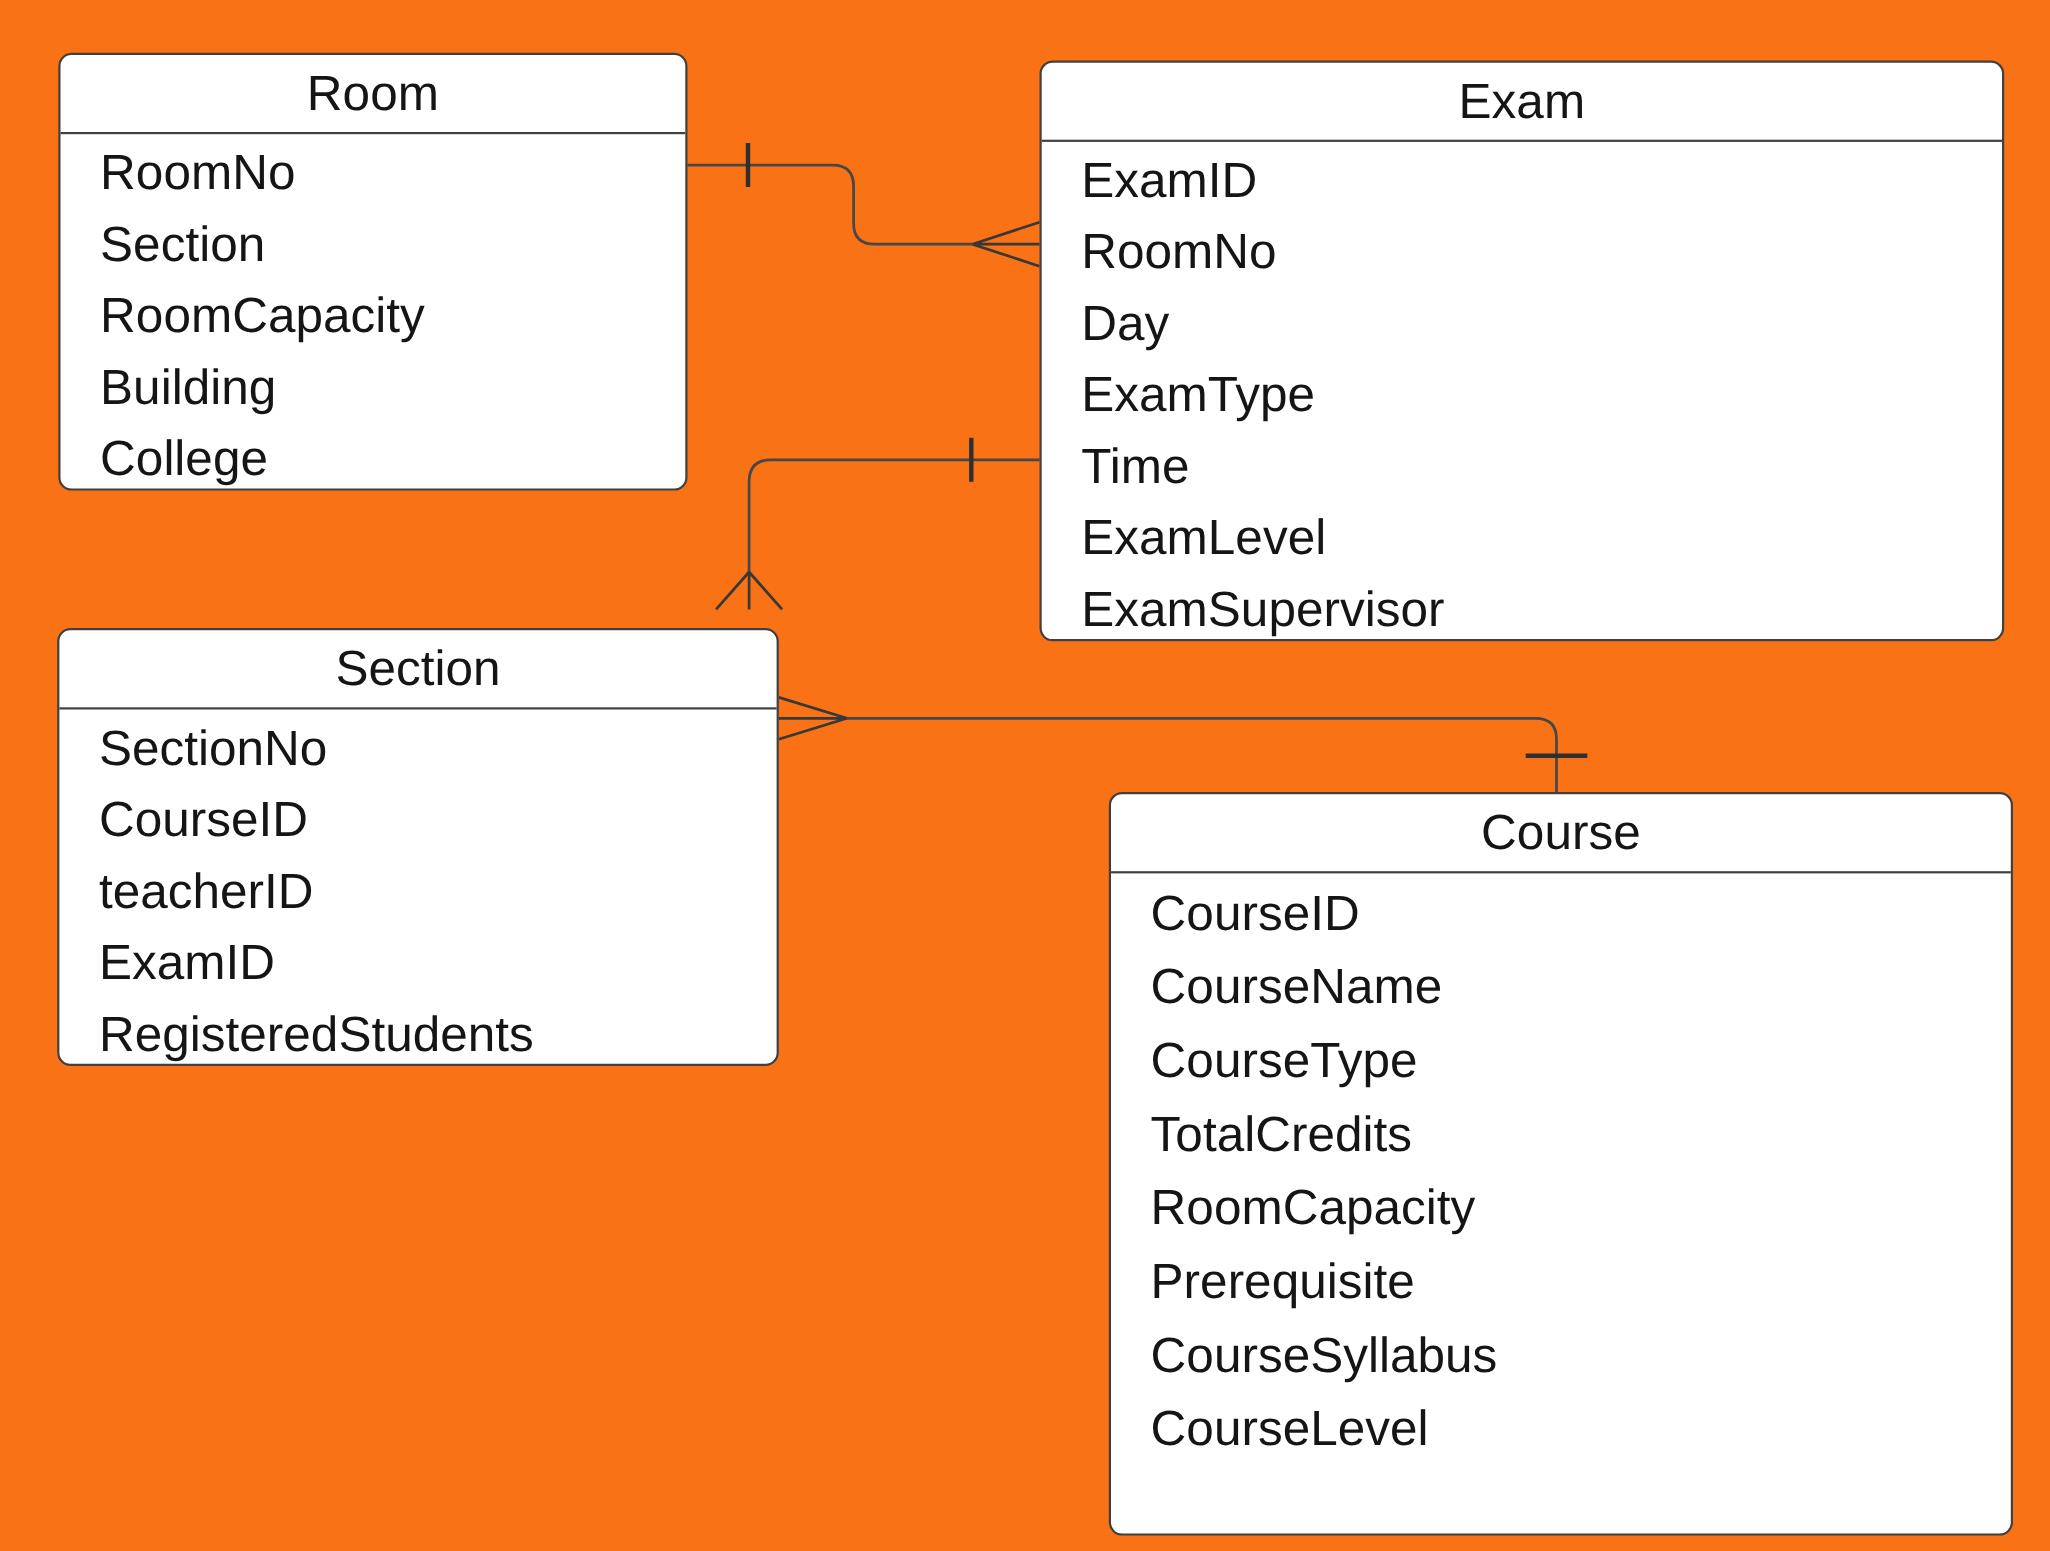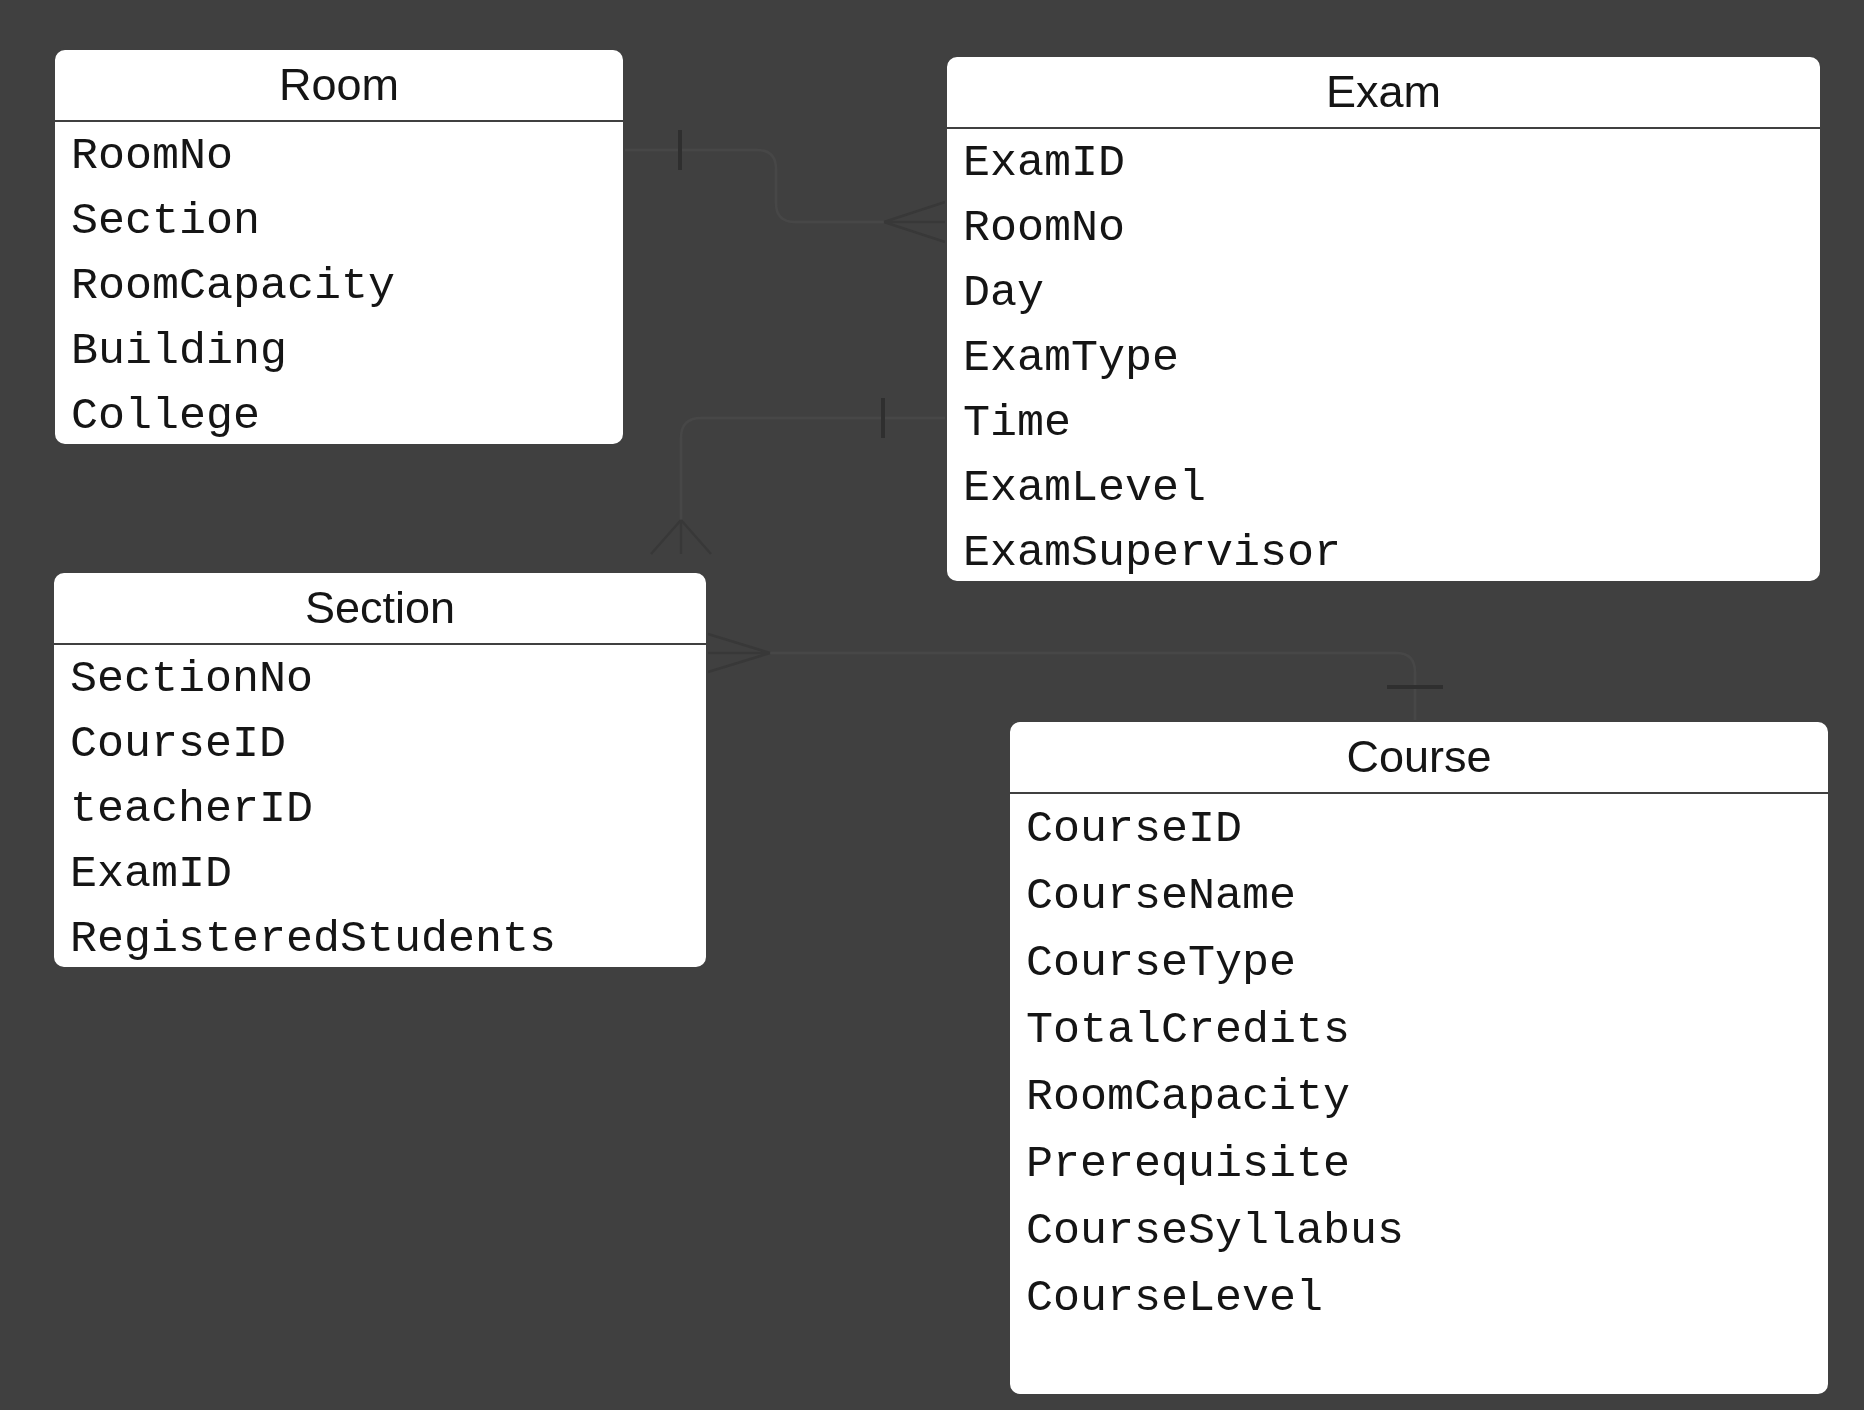--- a/index.html
+++ b/index.html
@@ -4,21 +4,21 @@
 <style>
   html, body {
     margin: 0;
     padding: 0;
     background: #ffffff;
   }
   .canvas {
     position: relative;
     width: 1864px;
     height: 1410px;
-    background: #404040;
+    background: #f97316;
     font-family: "Liberation Sans", sans-serif;
     overflow: hidden;
   }
   .wires {
     position: absolute;
     left: 0;
     top: 0;
     width: 1864px;
     height: 1410px;
   }
@@ -32,22 +32,21 @@
   }
   .entity-title {
     height: 70px;
     line-height: 70px;
     text-align: center;
     font-size: 45px;
     border-bottom: 2px solid #404040;
     white-space: nowrap;
   }
   .entity-fields {
-    padding: 2px 10px 0 16px;
-    font-family: Liberation Mono, monospace;
+    padding: 2px 10px 0 36px;
   }
   .field {
     font-size: 45px;
     line-height: 65px;
     white-space: nowrap;
   }
   .entity--exam  .field { line-height: 65px; }
   .entity--course .field { line-height: 67px; }
 
   #entity-room    { left: 53px;   top: 48px;  width: 572px; height: 398px; }

